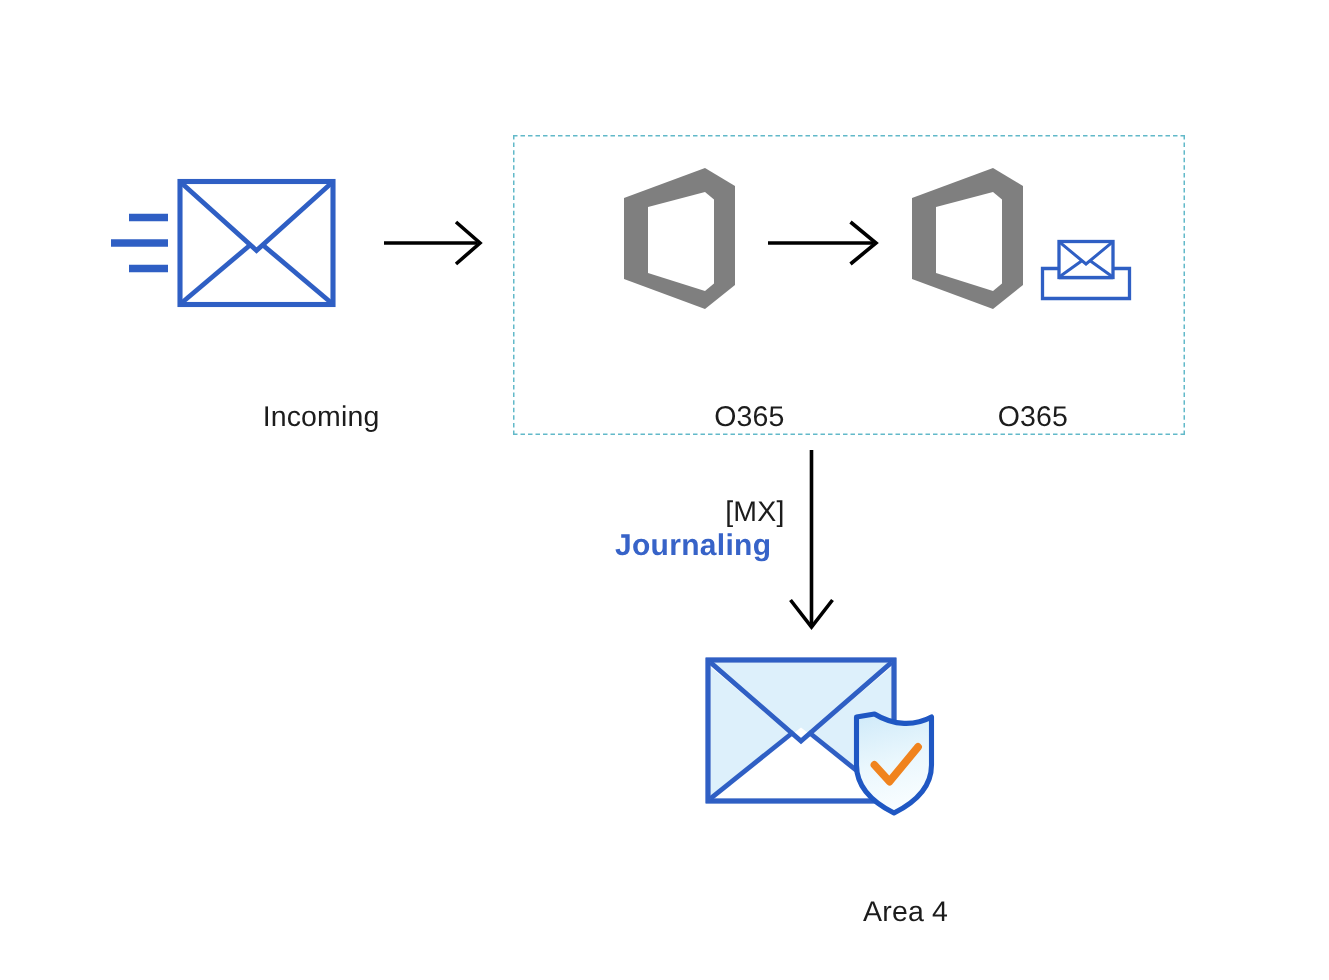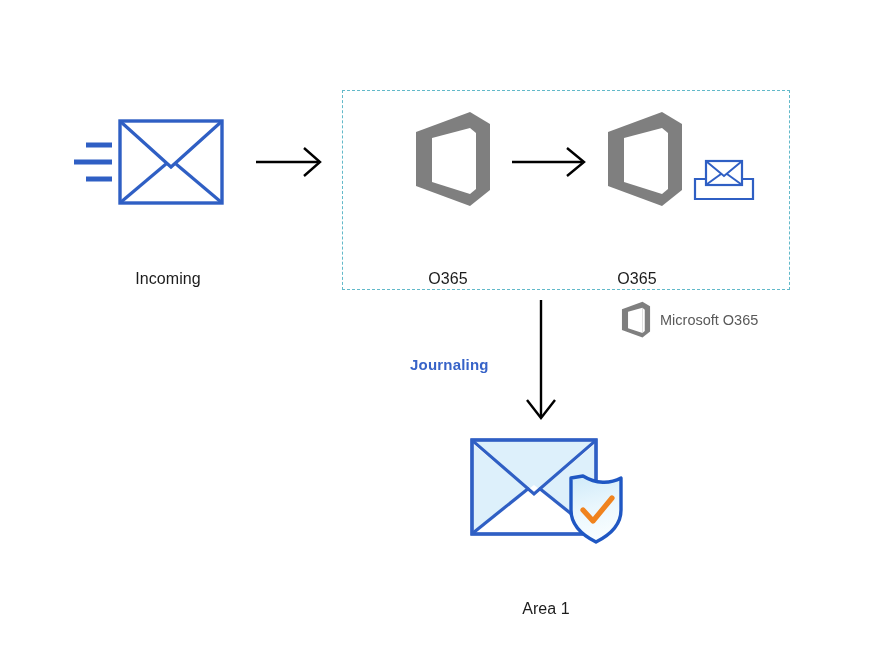--- a/index.html
+++ b/index.html
@@ -19,22 +19,22 @@
     position: absolute;
     inset: 0;
     width: 886px;
     height: 653px;
   }
   .node {
     position: absolute;
   }
   .caption {
     position: absolute;
-    text-align: center;
-    font-size: 16px;
+    text-align: right;
+    font-size: 19px;
     line-height: 21px;
     color: #1c1c1c;
     font-family: "Liberation Sans", sans-serif;
     white-space: pre;
     letter-spacing: 0.1px;
   }
   .caption-line { display: block; }
 
   
   #incoming-email-group { left: 70px; top: 112px; width: 170px; height: 100px; }
@@ -67,21 +67,21 @@
   
   #legend-o365        { left: 618px; top: 300px; width: 180px; height: 40px; display: flex; align-items: center; gap: 9px; }
   #legend-o365-icon   { width: 33px; height: 38px; flex: 0 0 auto; }
   #legend-o365-label  { font-size: 14.5px; color: #595959; font-family: "Liberation Sans", sans-serif; white-space: nowrap; }
 
   
   #journaling-label {
     left: 410px;
     top: 354px;
     width: 130px;
-    font-size: 15px;
+    font-size: 20px;
     font-weight: bold;
     color: #3763c8;
     text-align: left;
     font-family: "Liberation Sans", sans-serif;
     letter-spacing: 0.2px;
   }
 
   
   #area1-icon    { left: 466px; top: 432px; width: 168px; height: 112px; }
   #area1-caption { left: 460px; top: 556px; width: 172px; }
@@ -125,20 +125,21 @@
 
       <path d="M 64 2 L 10 22 L 10 76 L 64 96 L 84 80 L 84 14 Z" fill="#7f7f7f"></path>
 
       <path d="M 26 28 L 64 18 L 64 84 L 26 72 Z" fill="#ffffff"></path>
 
       <path d="M 64 18 L 64 84 L 70 79 L 70 23 Z" fill="#ffffff"></path>
     </svg>
   </div>
   <div class="caption" id="o365-mx-caption">
     <span class="caption-line">O365</span>
+    <span class="caption-line">[MX]</span>
   </div>
 
   <div class="arrow" id="arrow-mx-to-inboxes">
     <svg width="76" height="40" viewBox="0 0 76 40" xmlns="http://www.w3.org/2000/svg">
       <line x1="0" y1="20" x2="70" y2="20" stroke="#000000" stroke-width="2.4"></line>
       <path d="M 55 6 L 72 20 L 55 34" fill="none" stroke="#000000" stroke-width="2.4" stroke-linecap="butt" stroke-linejoin="miter"></path>
     </svg>
   </div>
 
   <div class="node" id="o365-inbox-icon">
@@ -157,30 +158,20 @@
 
       <path d="M 3 22 L 15 22 L 15 28 L 49 28 L 49 22 L 61 22 L 61 42 L 3 42 Z" fill="#ffffff" stroke="#2f5fc4" stroke-width="2.2" stroke-linejoin="miter"></path>
 
       <rect x="14" y="4" width="36" height="24" fill="#ffffff" stroke="#2f5fc4" stroke-width="2.2"></rect>
       <path d="M 14.8 4.8 L 32 19 L 49.2 4.8" fill="none" stroke="#2f5fc4" stroke-width="2"></path>
       <path d="M 14.8 27.2 L 29 17" fill="none" stroke="#2f5fc4" stroke-width="2"></path>
       <path d="M 49.2 27.2 L 35 17" fill="none" stroke="#2f5fc4" stroke-width="2"></path>
     </svg>
   </div>
 
-  <div class="node" id="legend-o365">
-    <span id="legend-o365-icon">
-      <svg width="33" height="38" viewBox="0 0 86 100" xmlns="http://www.w3.org/2000/svg">
-        <path d="M 64 2 L 10 22 L 10 76 L 64 96 L 84 80 L 84 14 Z" fill="#7f7f7f"></path>
-        <path d="M 26 28 L 64 18 L 64 84 L 26 72 Z" fill="#ffffff"></path>
-        <path d="M 64 18 L 64 84 L 70 79 L 70 23 Z" fill="#ffffff"></path>
-      </svg>
-    </span>
-    <span id="legend-o365-label">Microsoft O365</span>
-  </div>
 
   <div class="arrow" id="arrow-journaling">
     <svg width="58" height="122" viewBox="0 0 58 122" xmlns="http://www.w3.org/2000/svg">
       <line x1="29" y1="0" x2="29" y2="116" stroke="#000000" stroke-width="2.4"></line>
       <path d="M 15 100 L 29 118 L 43 100" fill="none" stroke="#000000" stroke-width="2.4" stroke-linecap="butt" stroke-linejoin="miter"></path>
     </svg>
   </div>
   <div class="caption" id="journaling-label">Journaling</div>
 
   <div class="node" id="area1-icon">
@@ -206,17 +197,17 @@
 
       <path d="M 7.6 100.4 L 63 56" fill="none" stroke="#2f5fc4" stroke-width="3.2"></path>
       <path d="M 128.4 100.4 L 73 56" fill="none" stroke="#2f5fc4" stroke-width="3.2"></path>
 
       <path d="M 117 44 C 130 52 144 52 155 46 L 155 78 C 155 95 140 105 130 110 C 120 105 105 95 105 78 L 105 46 Z" fill="url(#shieldGrad)" stroke="#1f57c3" stroke-width="3.4" stroke-linejoin="round"></path>
 
       <path d="M 117 78 L 127 89 L 146 66" fill="none" stroke="#f0831e" stroke-width="5.2" stroke-linecap="round" stroke-linejoin="round"></path>
     </svg>
   </div>
   <div class="caption" id="area1-caption">
-    <span class="caption-line">Area 1</span>
+    <span class="caption-line">Area 4</span>
     
   </div>
 
 </div>
 
 </body></html>

